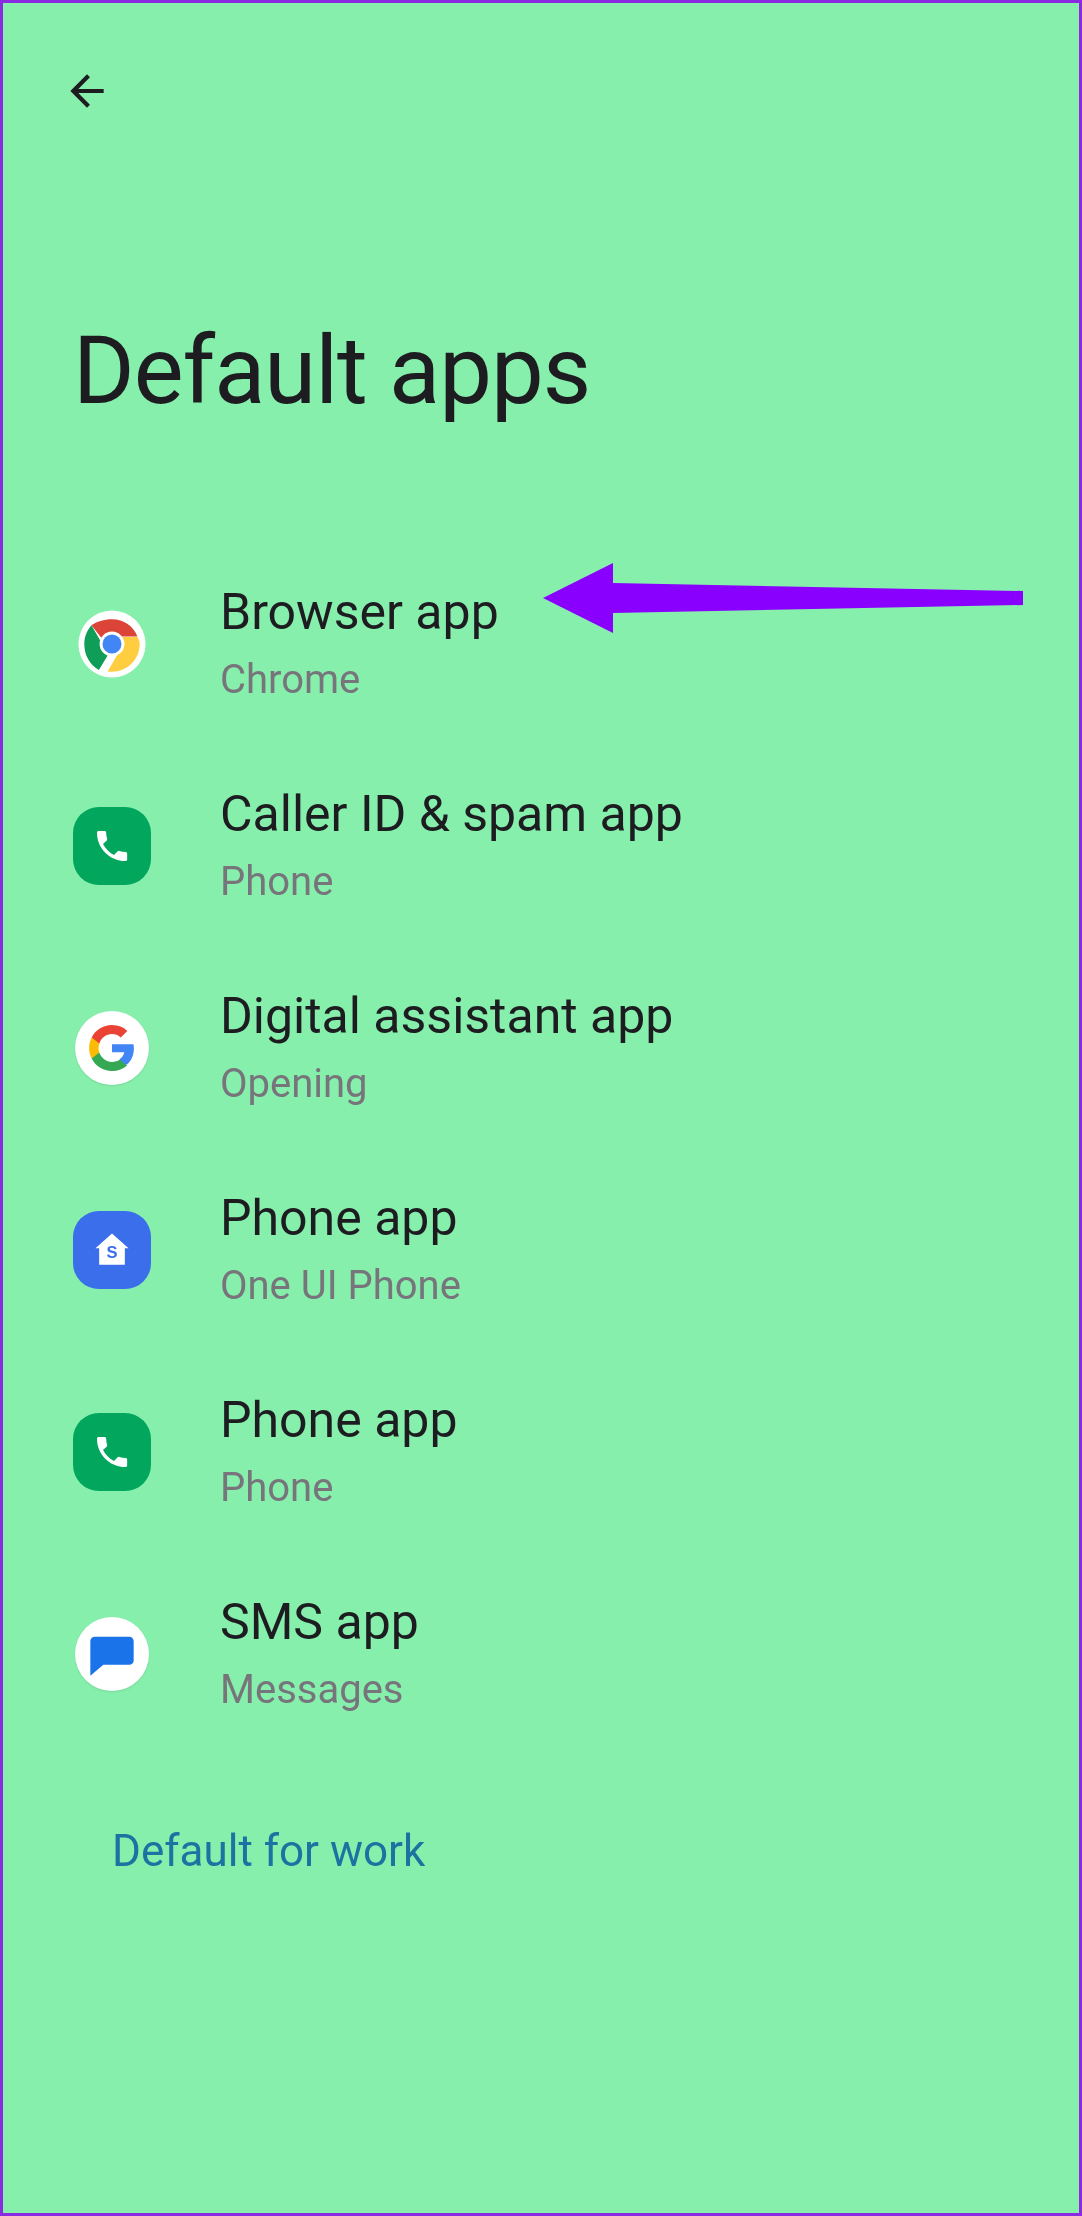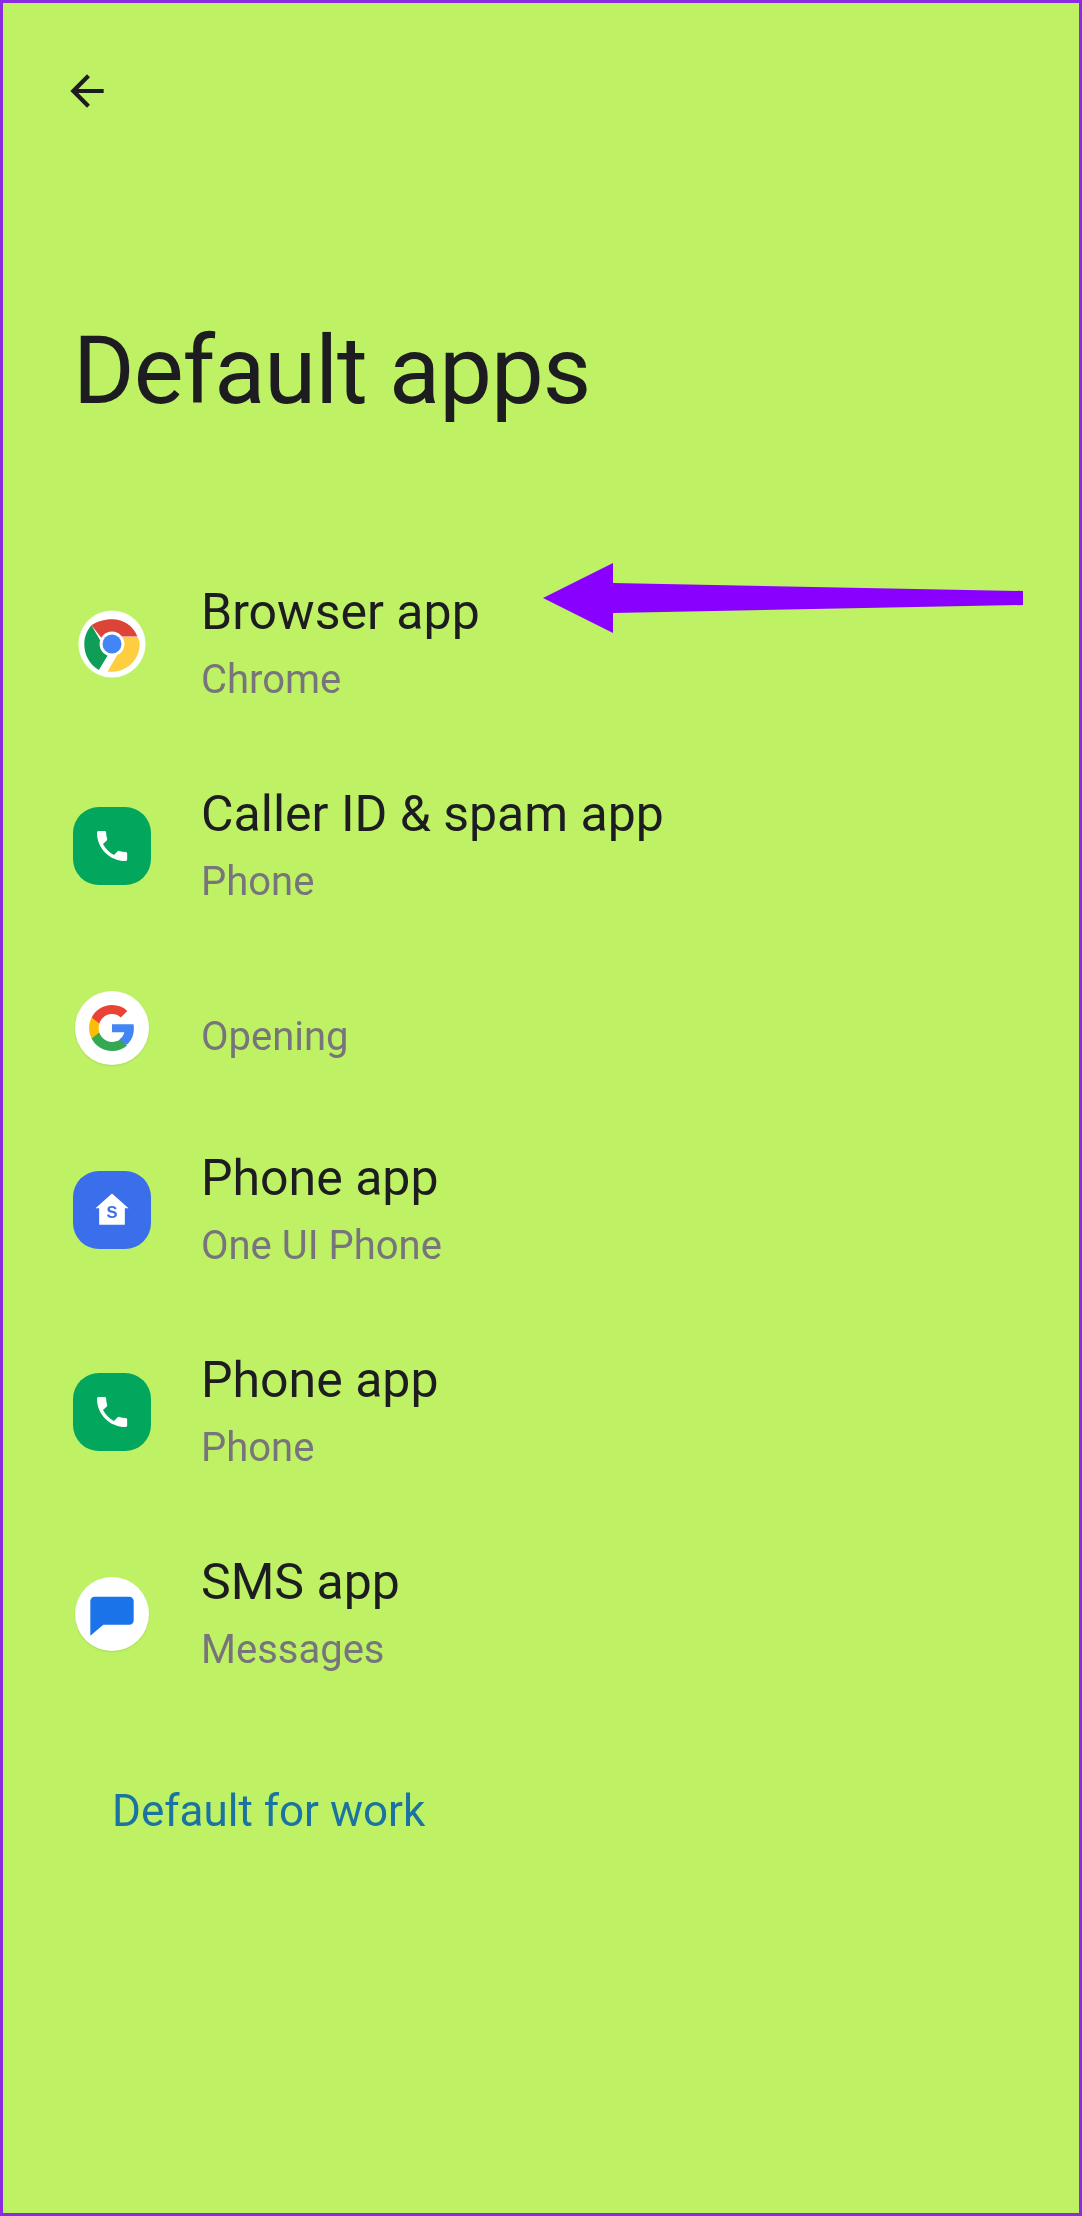--- a/index.html
+++ b/index.html
@@ -1,38 +1,39 @@
 <!DOCTYPE html>
 <html><head>
 <meta charset="utf-8">
 <style>
   html,body{margin:0;padding:0;background:#fff;font-family:Roboto,"Segoe UI",Arial,sans-serif;color:#202124}
   *{box-sizing:border-box}
   .screen{
     width:1082px;height:2216px;position:relative;
-    background:#bef264;
+    background:#86efac;
     border:3px solid #8a2be2;
     overflow:hidden;
   }
   .back-btn{
     position:absolute;top:58px;left:54px;
     width:60px;height:60px;display:flex;align-items:center;justify-content:center;
     cursor:pointer;
   }
   .title{
     position:absolute;top:313px;left:70px;
     font-size:94px;letter-spacing:-1px;color:#1d1c20;font-weight:400;
   }
   .list{
     position:absolute;top:540px;left:0;right:0;
   }
   .item{
     display:flex;align-items:center;
     padding:42px 54px 42px 70px;
     cursor:pointer;
+    gap:19px;
   }
   .icon-slot{
     width:78px;height:78px;flex:0 0 78px;
     display:flex;align-items:center;justify-content:center;
     margin-right:50px;
   }
   .labels{flex:1;min-width:0}
   .label-title{
     font-size:50px;color:#1d1c20;line-height:1.1;font-weight:400;
   }
@@ -106,20 +107,21 @@
         <div class="sq-white" style="width:74px;height:74px;display:flex;align-items:center;justify-content:center">
           <svg width="50" height="50" viewBox="0 0 48 48">
             <path fill="#4285F4" d="M45 24.5c0-1.6-.1-2.8-.4-4H24v7.5h11.8c-.5 2.7-2 5-4.4 6.5v5.4h7.1C42.7 36 45 30.8 45 24.5z"></path>
             <path fill="#34A853" d="M24 46c5.9 0 10.9-2 14.5-5.3l-7.1-5.4c-2 1.3-4.5 2.1-7.4 2.1-5.7 0-10.5-3.8-12.2-9H4.5v5.6C8.1 41.3 15.4 46 24 46z"></path>
             <path fill="#FBBC05" d="M11.8 28.4c-.4-1.3-.7-2.7-.7-4.4s.3-3.1.7-4.4V14H4.5C3 17 2 20.4 2 24s1 7 2.5 10l7.3-5.6z"></path>
             <path fill="#EA4335" d="M24 10.6c3.2 0 6.1 1.1 8.4 3.3l6.3-6.3C34.9 4 29.9 2 24 2 15.4 2 8.1 6.7 4.5 14l7.3 5.6C13.5 14.4 18.3 10.6 24 10.6z"></path>
           </svg>
         </div>
       </div>
       <div class="labels">
+        <div class="label-title">Digital assistant app</div>
         <div class="label-sub">Opening</div>
       </div>
     </div>
 
     <div class="item">
       <div class="icon-slot">
         <div class="squircle sq-blue">
           <svg width="44" height="44" viewBox="0 0 24 24">
             <path fill="#fff" d="M12 3l9 8h-2v9H5v-9H3l9-8z"></path>
             <text x="12" y="16.5" text-anchor="middle" font-size="9" font-weight="700" fill="#3b6eea" font-family="Arial">S</text>

